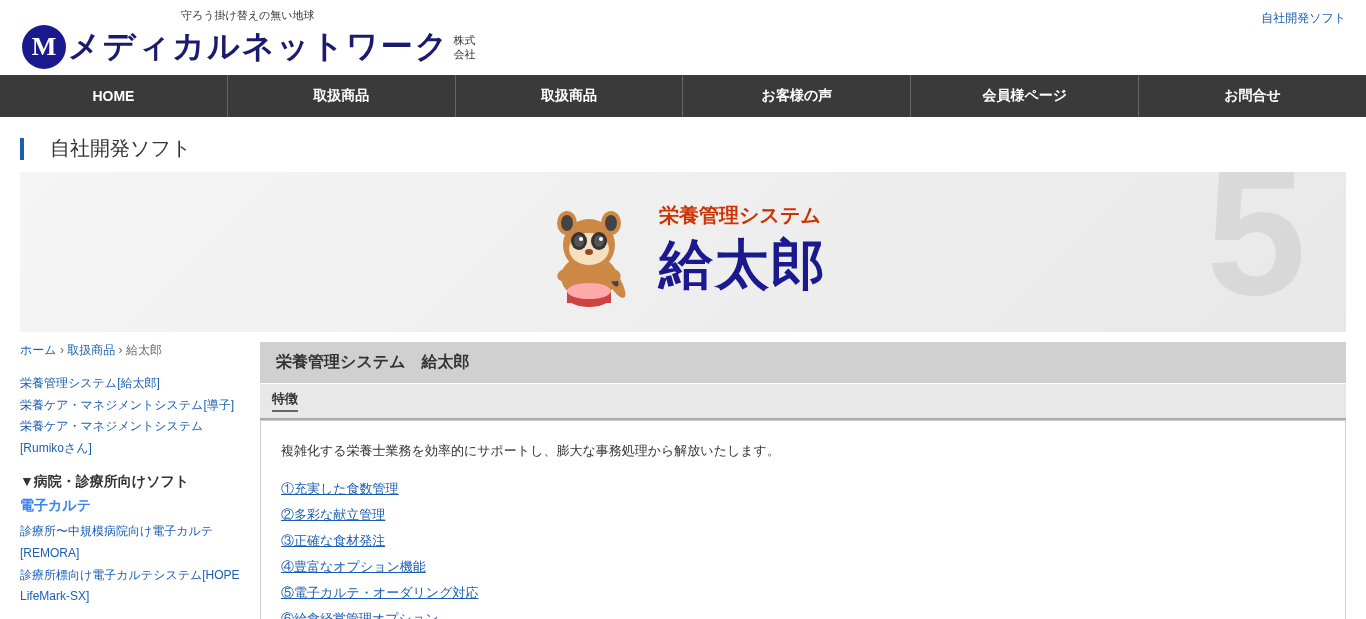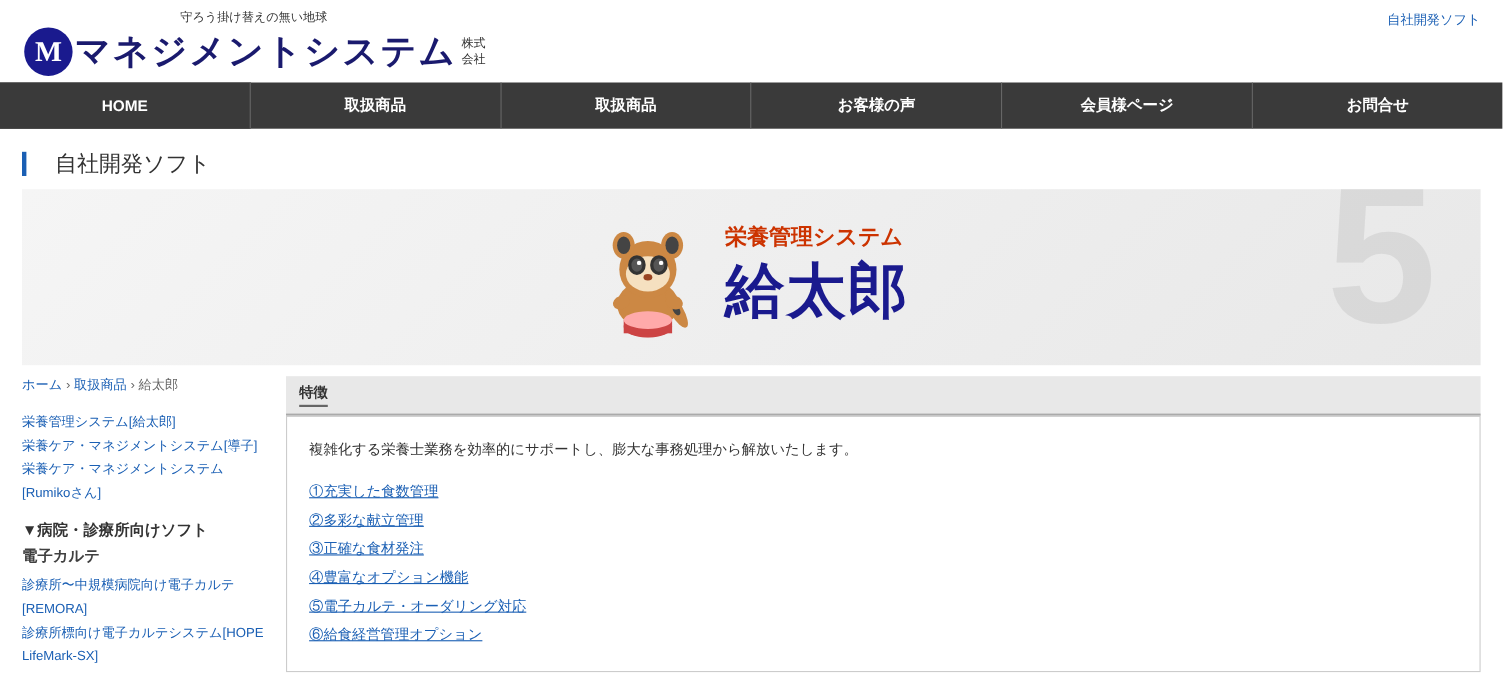--- a/index.html
+++ b/index.html
@@ -38,21 +38,21 @@
     
     #main-area { display: flex; padding: 10px 20px; gap: 20px; }
     
     
     #sidebar { width: 220px; flex-shrink: 0; }
     #breadcrumb { font-size: 12px; color: #666; margin-bottom: 14px; }
     #breadcrumb a { color: #1a5fb4; text-decoration: none; }
     
     .sidebar-section-title { font-size: 14px; font-weight: bold; color: #333; margin-bottom: 6px; margin-top: 14px; }
     .sidebar-link { display: block; color: #1a5fb4; text-decoration: none; font-size: 12px; line-height: 1.8; }
-    .sidebar-category { font-size: 14px; font-weight: bold; color: #404040; margin-top: 4px; margin-bottom: 6px; }
+    .sidebar-category { font-size: 14px; font-weight: bold; color: #3b82f6; margin-top: 4px; margin-bottom: 6px; }
 
     
     #right-content { flex: 1; }
     #product-header { background: #d0d0d0; padding: 10px 16px; font-size: 16px; font-weight: bold; color: #333; margin-bottom: 1px; }
     #tab-bar { background: #e8e8e8; padding: 6px 12px; border-bottom: 2px solid #aaa; }
     #tab-tokucho { display: inline-block; color: #333; font-size: 13px; border-bottom: 2px solid #666; padding-bottom: 2px; font-weight: bold; }
     
     #feature-box { border: 1px solid #ccc; padding: 20px; background: #fff; margin-top: 0; }
     #feature-intro { font-size: 13px; color: #333; margin-bottom: 14px; line-height: 1.6; }
     .feature-item { color: #1a5fb4; font-size: 13px; line-height: 2; text-decoration: underline; cursor: pointer; }
@@ -62,21 +62,21 @@
 
 <div id="header">
   <div id="logo-area">
     <div id="logo-tagline">守ろう掛け替えの無い地球</div>
     <div id="logo-main">
 
       <svg id="logo-m" viewBox="0 0 48 48" xmlns="http://www.w3.org/2000/svg">
         <circle cx="24" cy="24" r="22" fill="#1a1a8e"></circle>
         <text x="24" y="32" text-anchor="middle" font-size="26" font-weight="bold" fill="white" font-family="serif">M</text>
       </svg>
-      <span id="logo-text">マネジメントシステム</span>
+      <span id="logo-text">メディカルネットワーク</span>
       <span id="logo-kabu">株式<br>会社</span>
     </div>
   </div>
   <a id="sitemap-link" href="#">自社開発ソフト</a>
 </div>
 
 <div id="nav">
   <div class="nav-item nav-home">HOME</div>
   <div class="nav-item">取扱商品</div>
   <div class="nav-item">取扱商品</div>
@@ -149,20 +149,21 @@
     <a href="#" class="sidebar-link">栄養ケア・マネジメントシステム[Rumikoさん]</a>
 
     <div class="sidebar-section-title">▼病院・診療所向けソフト</div>
     <div class="sidebar-category">電子カルテ</div>
     <a href="#" class="sidebar-link">診療所〜中規模病院向け電子カルテ[REMORA]</a>
     <a href="#" class="sidebar-link">診療所標向け電子カルテシステム[HOPE LifeMark-SX]</a>
 
   </div>
 
   <div id="right-content">
+    <div id="product-header">栄養管理システム　給太郎</div>
     <div id="tab-bar">
       <span id="tab-tokucho">特徴</span>
     </div>
     <div id="feature-box">
       <p id="feature-intro">複雑化する栄養士業務を効率的にサポートし、膨大な事務処理から解放いたします。</p>
       <div>
         <a href="#" class="feature-item">①充実した食数管理</a><br>
         <a href="#" class="feature-item">②多彩な献立管理</a><br>
         <a href="#" class="feature-item">③正確な食材発注</a><br>
         <a href="#" class="feature-item">④豊富なオプション機能</a><br>

